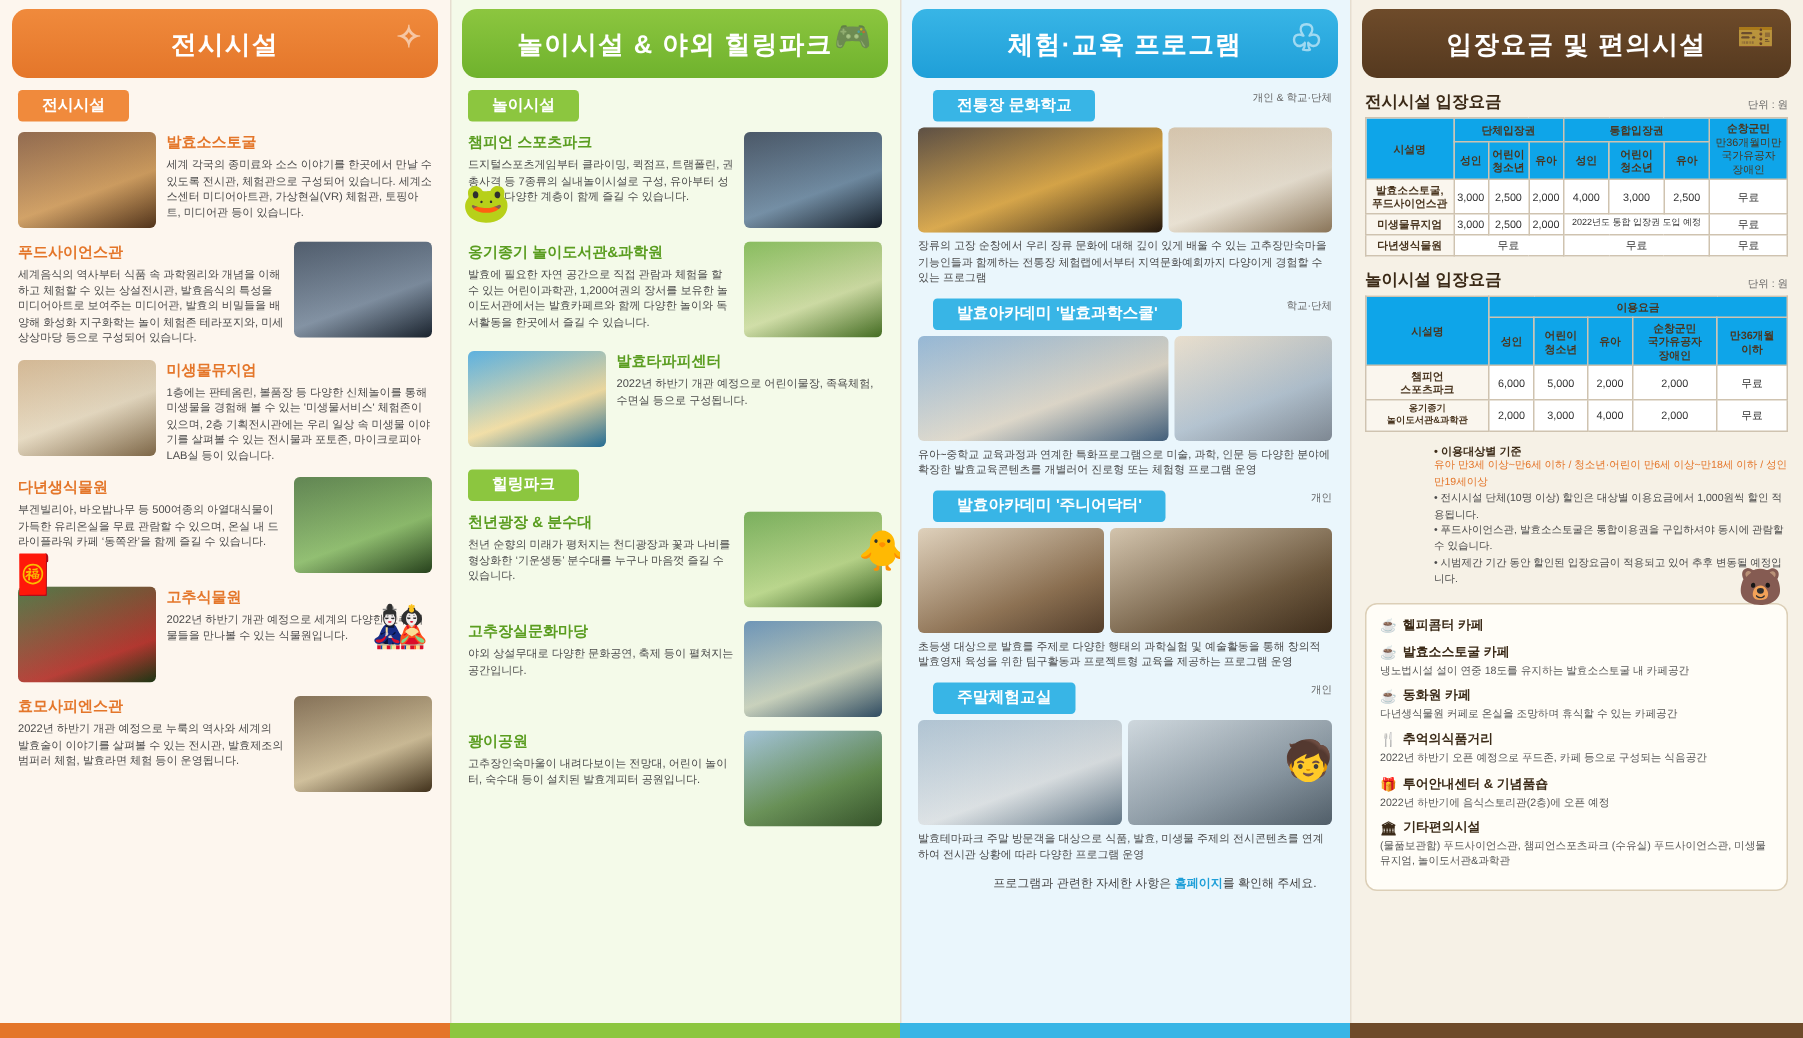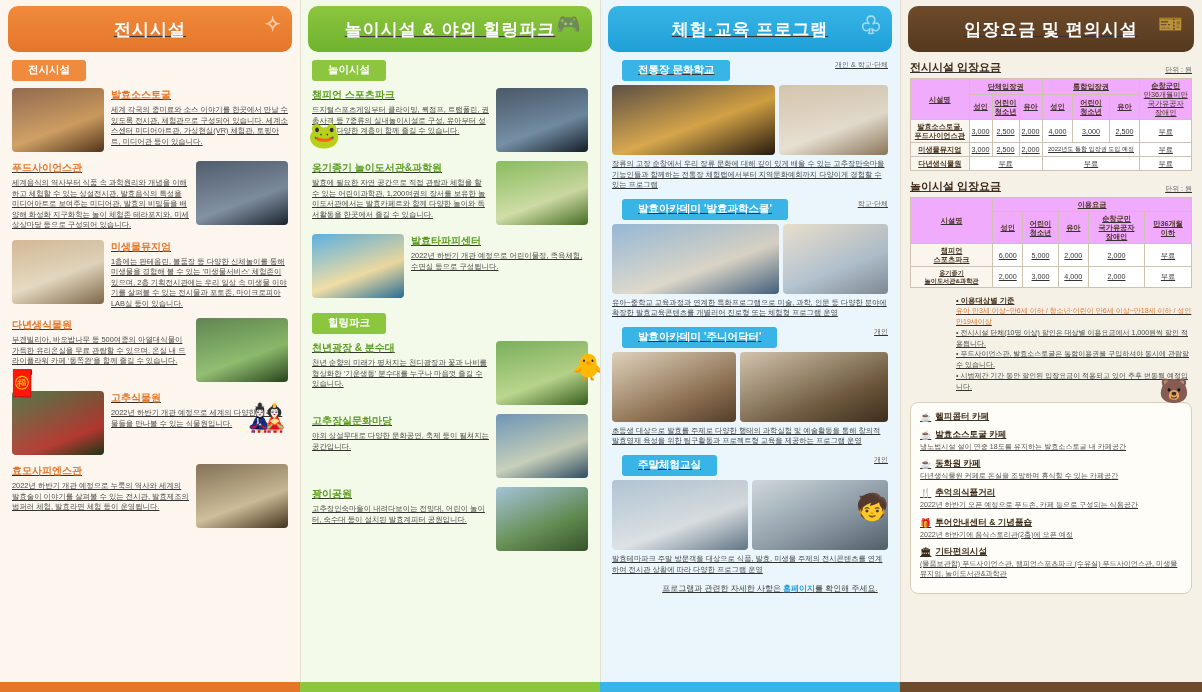--- a/index.html
+++ b/index.html
@@ -6,21 +6,21 @@
   html, body { margin:0; padding:0; }
   body {
     width:1202px; height:692px;
     font-family:"Liberation Sans", sans-serif;
     background:#ffffff;
     color:#333;
     font-size:9px;
     overflow:hidden;
     position:relative;
   }
-  .page { position:relative; width:1202px; height:672px; display:flex;text-decoration:underline; }
+  .page { position:relative; width:1202px; height:672px; display:flex; }
   .col { position:relative; height:692px; padding:0; }
   .col1 { width:300px; background:#fdf6ee; }
   .col2 { width:300px; background:#f4fae9; }
   .col3 { width:300px; background:#eaf6fc; }
   .col4 { width:302px; background:#f6f1e6; }
 
   
   .banner {
     position:relative;
     height:46px;
@@ -87,21 +87,21 @@
 
   
   .c4pad { padding:0 10px; }
   .tbl-cap { display:flex; justify-content:space-between; align-items:flex-end; margin:2px 0 3px 0; }
   .tbl-cap .cap { font-size:11px; font-weight:bold; color:#3b2a17; }
   .tbl-cap .unit { font-size:7px; color:#666; }
   table.price { width:100%; border-collapse:collapse; font-size:7.2px; background:#fff; }
   table.price th, table.price td {
     border:1px solid #cfc3b0; padding:2px 1px; text-align:center; line-height:1.25;
   }
-  table.price thead th { background:#f0abfc; color:#4a3620; font-weight:bold; }
+  table.price thead th { background:#0ea5e9; color:#4a3620; font-weight:bold; }
   table.price td.name { background:#faf6ee; font-weight:bold; color:#4a3620; }
   .notes { margin-top:7px; font-size:7px; line-height:1.55; color:#4a4a4a;margin-left:46px; }
   .notes .nhead { font-weight:bold; color:#3b2a17; font-size:7.4px; }
   .notes .o { color:#e4762a; }
 
   .fac-box { margin:9px 10px 0 10px; background:#fffdf7; border:1px solid #dccfb7;
              border-radius:8px; padding:8px 9px; position:relative; }
   .fac { margin-bottom:6px; }
   .fac .fh { font-size:8.6px; font-weight:bold; color:#3b2a17; display:flex; align-items:center; gap:4px; }
   .fac .fh .ic { font-size:9px; }

